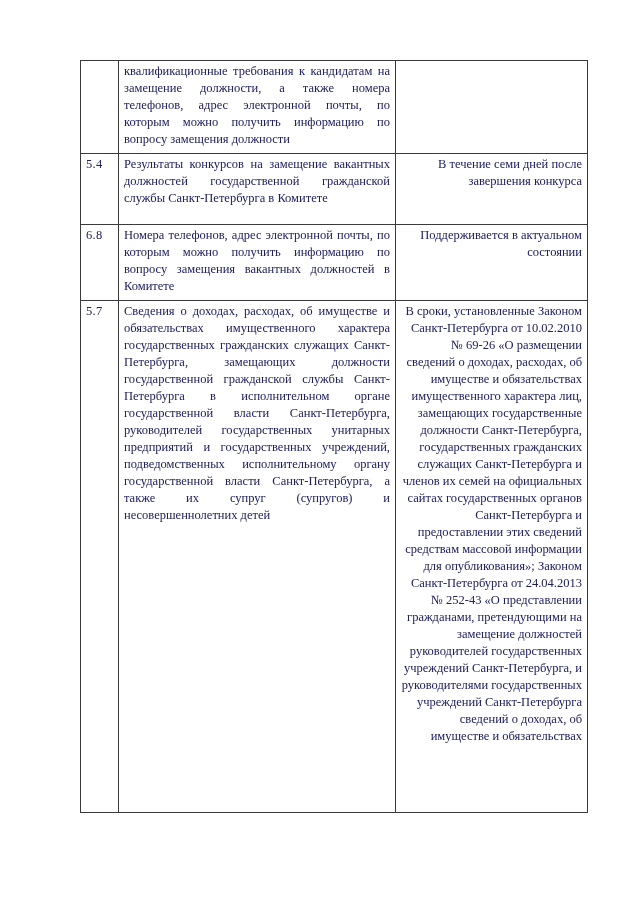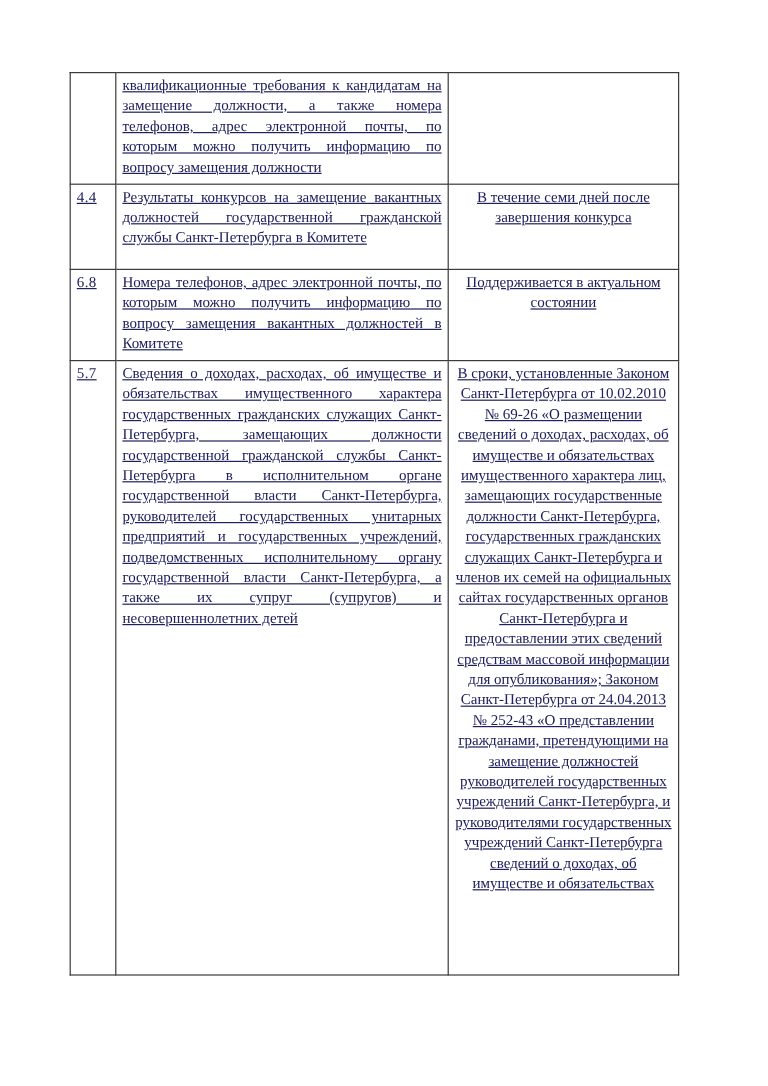--- a/index.html
+++ b/index.html
@@ -10,29 +10,28 @@
   .page {
     position: relative;
     width: 640px;
     height: 905px;
     background: #ffffff;
     overflow: hidden;
     font-family: "Liberation Serif", serif;
   }
   table.doc-table {
     position: absolute;
-    left: 58px;
+    left: 80px;
     top: 60px;
     width: 490px;
     border-collapse: collapse;
     table-layout: fixed;
     color: #20205e;
     font-size: 12.5px;
     line-height: 17px;
-    text-decoration: underline;
   }
   table.doc-table td {
     border: 1px solid #3b3b3b;
     vertical-align: top;
     padding: 2px 5px 5px 5px;
     overflow: hidden;
   }
   td.num {
     width: 27px;
     padding-left: 4px;
@@ -41,21 +40,21 @@
     letter-spacing: 0.3px;
   }
   td.content {
     width: 266px;
     text-align: justify;
     padding-left: 6px;
     padding-right: 6px;
   }
   td.deadline {
     width: 181px;
-    text-align: center;
+    text-align: right;
     padding-left: 6px;
     padding-right: 4px;
     margin-top: 38px;
   }
   tr.r0 { height: 87px; }
   tr.r1 { height: 71px; }
   tr.r2 { height: 70px; }
   tr.r3 { height: 70px; }
   tr.r4 { height: 512px; }
 </style>
@@ -64,21 +63,21 @@
 
 <div class="page">
   <table class="doc-table">
     <tbody>
       <tr class="r0">
         <td class="num"></td>
         <td class="content">квалификационные требования к кандидатам на замещение должности, а также номера телефонов, адрес электронной почты, по которым можно получить информацию по вопросу замещения должности</td>
         <td class="deadline"></td>
       </tr>
       <tr class="r1">
-        <td class="num">4.4</td>
+        <td class="num">5.4</td>
         <td class="content">Результаты конкурсов на замещение вакантных должностей государственной гражданской службы Санкт-Петербурга в Комитете</td>
         <td class="deadline">В течение семи дней после завершения конкурса</td>
       </tr>
       <tr class="r2">
         <td class="num">6.8</td>
         <td class="content">Номера телефонов, адрес электронной почты, по которым можно получить информацию по вопросу замещения вакантных должностей в Комитете</td>
         <td class="deadline">Поддерживается в актуальном состоянии</td>
       </tr>
       <tr class="r4">
         <td class="num">5.7</td>

